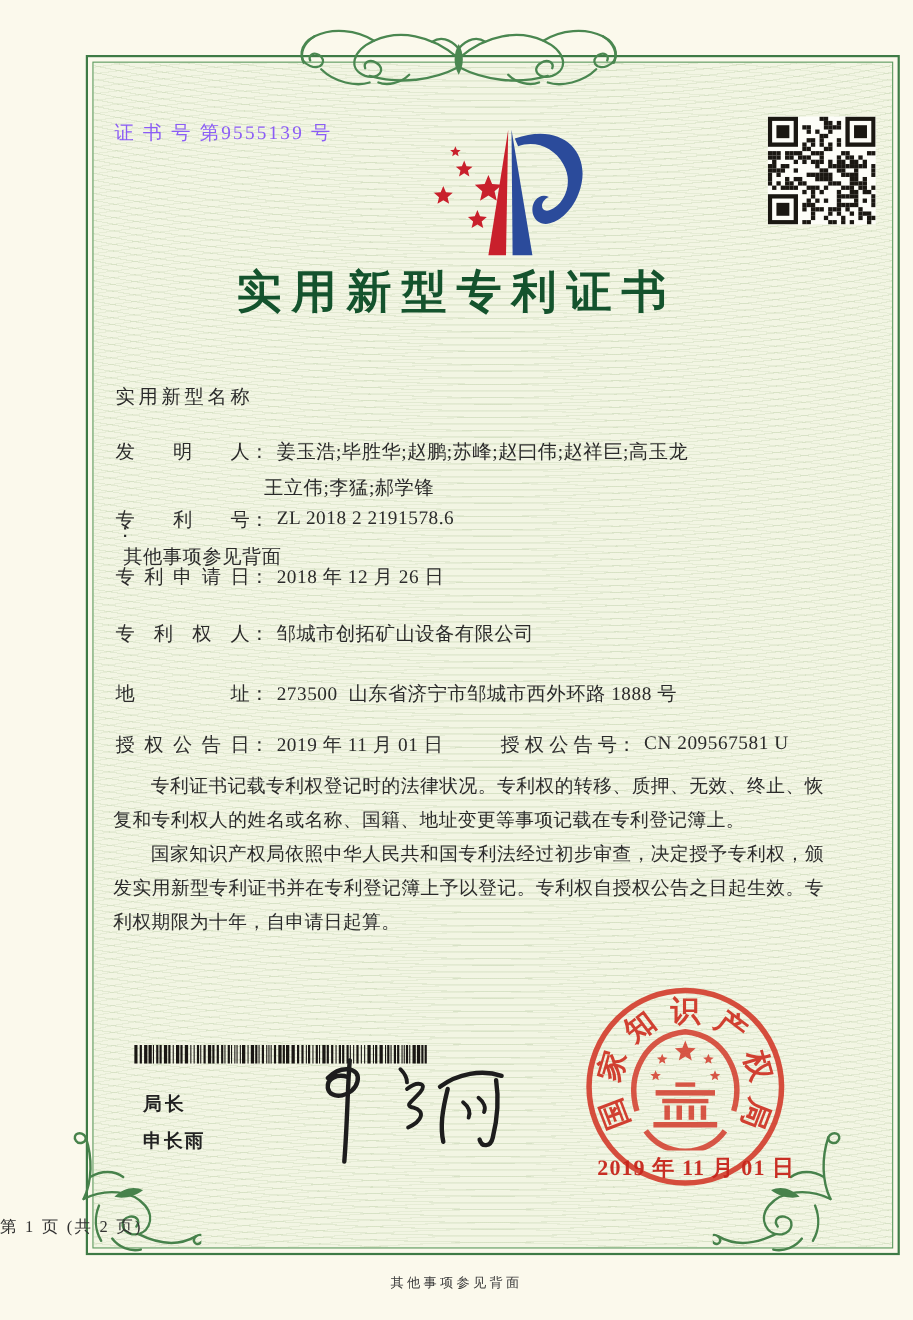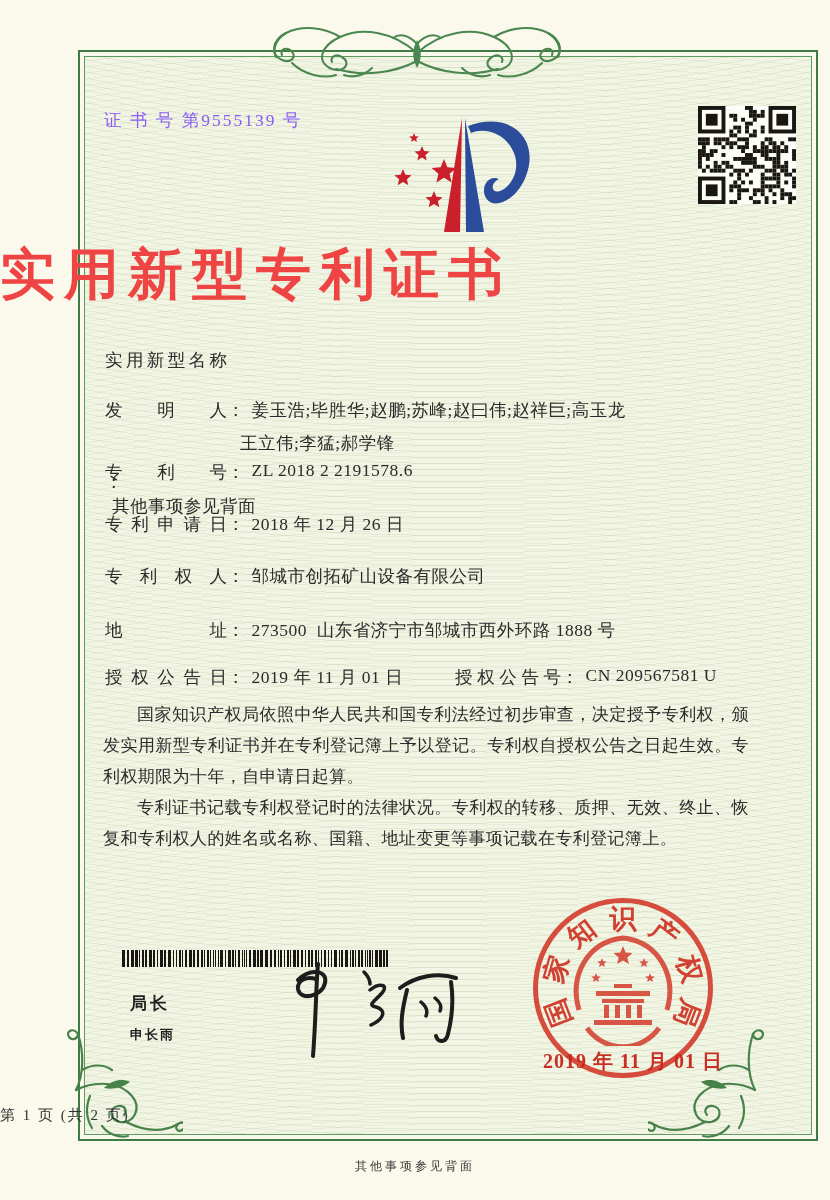--- a/index.html
+++ b/index.html
@@ -22,37 +22,37 @@
     background-image:
       repeating-radial-gradient(circle at 50% -160%, rgba(110,150,80,0) 0 5px, rgba(110,150,80,0.12) 5px 6px),
       repeating-radial-gradient(circle at 50% 260%, rgba(110,150,80,0) 0 5px, rgba(110,150,80,0.09) 5px 6px);
   }
   .ornament svg{display:block;}
   
   .cert-no{left:104px;top:108px;font-size:17.5px;letter-spacing:2px;color:#8b5cf6;}
   .logo{left:378px;top:110px;}
   .qr{left:698px;top:106px;width:98px;height:98px;background:#fdfdf8;}
   .title{
-    left:0;top:238px;width:830px;text-align:left;
-    font-size:55px;font-weight:900;letter-spacing:9px;color:#ef4444;
+    left:0;top:238px;width:830px;text-align:center;
+    font-size:41px;font-weight:900;letter-spacing:9px;color:#14532d;
   }
   .row{position:absolute;left:105px;display:flex;align-items:flex-start;font-size:17.5px;}
   .lbl{display:inline-block;width:122px;text-align:justify;text-align-last:justify;flex:0 0 122px;}
   .colon{flex:0 0 auto;}
   .val{margin-left:7px;white-space:pre-wrap;letter-spacing:0.5px;}
   .val2{position:absolute;left:240px;font-size:17.5px;letter-spacing:0.5px;}
   .grant2{position:absolute;left:455px;top:665px;display:flex;font-size:17.5px;}
   .grant2 .lbl{width:106px;flex:0 0 106px;}
   
   .paras{left:103px;top:699px;width:646px;font-size:17px;line-height:31px;text-align:justify;}
   .paras p{margin:0;text-indent:2em;letter-spacing:0.4px;}
   
   .barcode{left:122px;top:950px;}
   .officer-title{left:130px;top:992px;font-family:"Liberation Sans","DejaVu Sans",sans-serif;font-size:17px;font-weight:600;letter-spacing:3px;color:#222;}
-  .officer-name{left:130px;top:1026px;font-family:"Liberation Sans","DejaVu Sans",sans-serif;font-size:13px;font-weight:600;letter-spacing:2px;color:#222;}
+  .officer-name{left:130px;top:1026px;font-family:"Liberation Sans","DejaVu Sans",sans-serif;font-size:17px;font-weight:600;letter-spacing:2px;color:#222;}
   .signature{left:258px;top:956px;}
   
   .seal{left:527px;top:892px;width:192px;height:192px;}
   .seal-ring{
     position:absolute;left:0;top:0;width:180px;height:180px;margin:6px;
     border:5.5px solid rgba(209,53,38,0.88);border-radius:50%;box-sizing:border-box;
   }
   .ring-chars{position:absolute;left:96px;top:96px;width:0;height:0;}
   .ring-chars span{
     position:absolute;font-size:27px;font-weight:700;color:rgba(206,48,34,0.92);
@@ -404,22 +404,22 @@
     <span class="colon">：</span>
   <span class="val">2019 年 11 月 01 日</span>
 </div>
 <div class="grant2">
   <span class="lbl">授权公告号</span>
     <span class="colon">：</span>
   <span class="val">CN 209567581 U</span>
 </div>
 
 <div class="abs paras">
+  <p>专利证书记载专利权登记时的法律状况。专利权的转移、质押、无效、终止、恢复和专利权人的姓名或名称、国籍、地址变更等事项记载在专利登记簿上。</p>
   <p>国家知识产权局依照中华人民共和国专利法经过初步审查，决定授予专利权，颁发实用新型专利证书并在专利登记簿上予以登记。专利权自授权公告之日起生效。专利权期限为十年，自申请日起算。</p>
-  <p>专利证书记载专利权登记时的法律状况。专利权的转移、质押、无效、终止、恢复和专利权人的姓名或名称、国籍、地址变更等事项记载在专利登记簿上。</p>
 </div>
 
 <div class="abs barcode">
   <svg id="barcode" width="268" height="17" viewBox="0 0 268 17">
       <rect x="0" y="0" width="3" height="17" fill="#191613"></rect>
       <rect x="5" y="0" width="2" height="17" fill="#191613"></rect>
       <rect x="9" y="0" width="3" height="17" fill="#191613"></rect>
       <rect x="13" y="0" width="3" height="17" fill="#191613"></rect>
       <rect x="17" y="0" width="1" height="17" fill="#191613"></rect>
       <rect x="20" y="0" width="2" height="17" fill="#191613"></rect>

